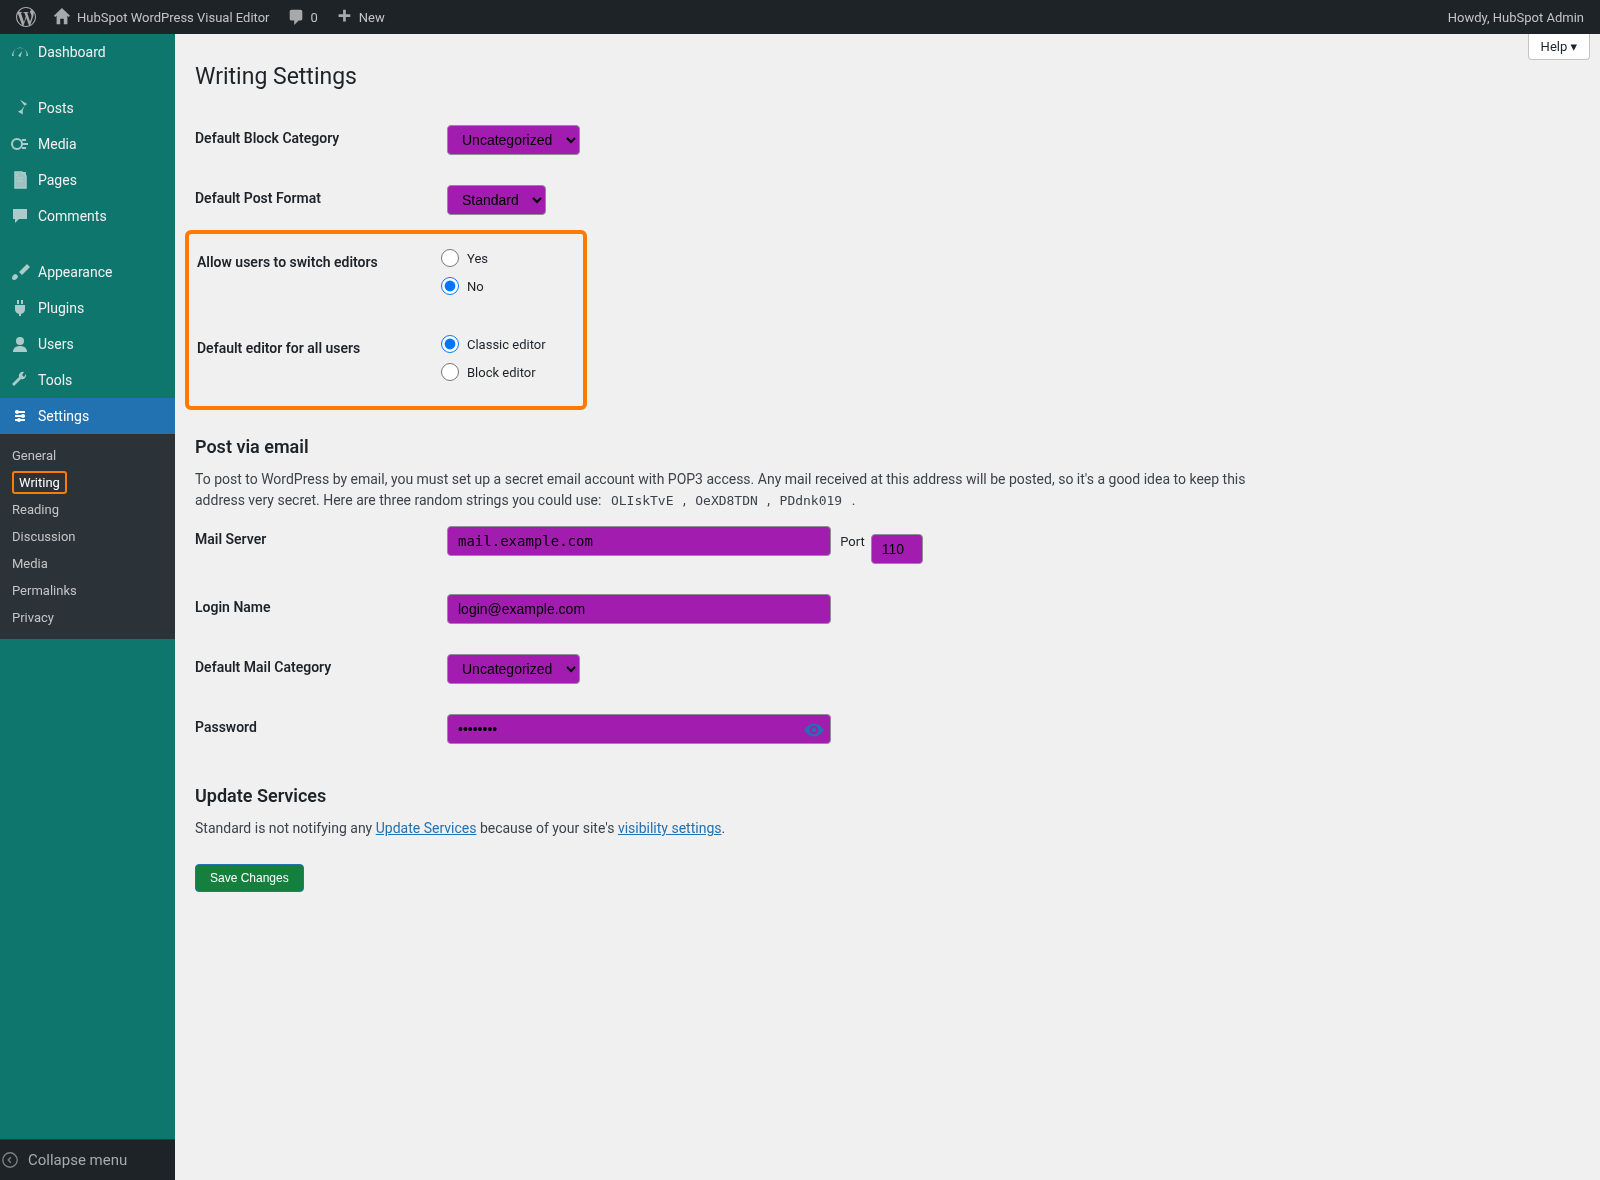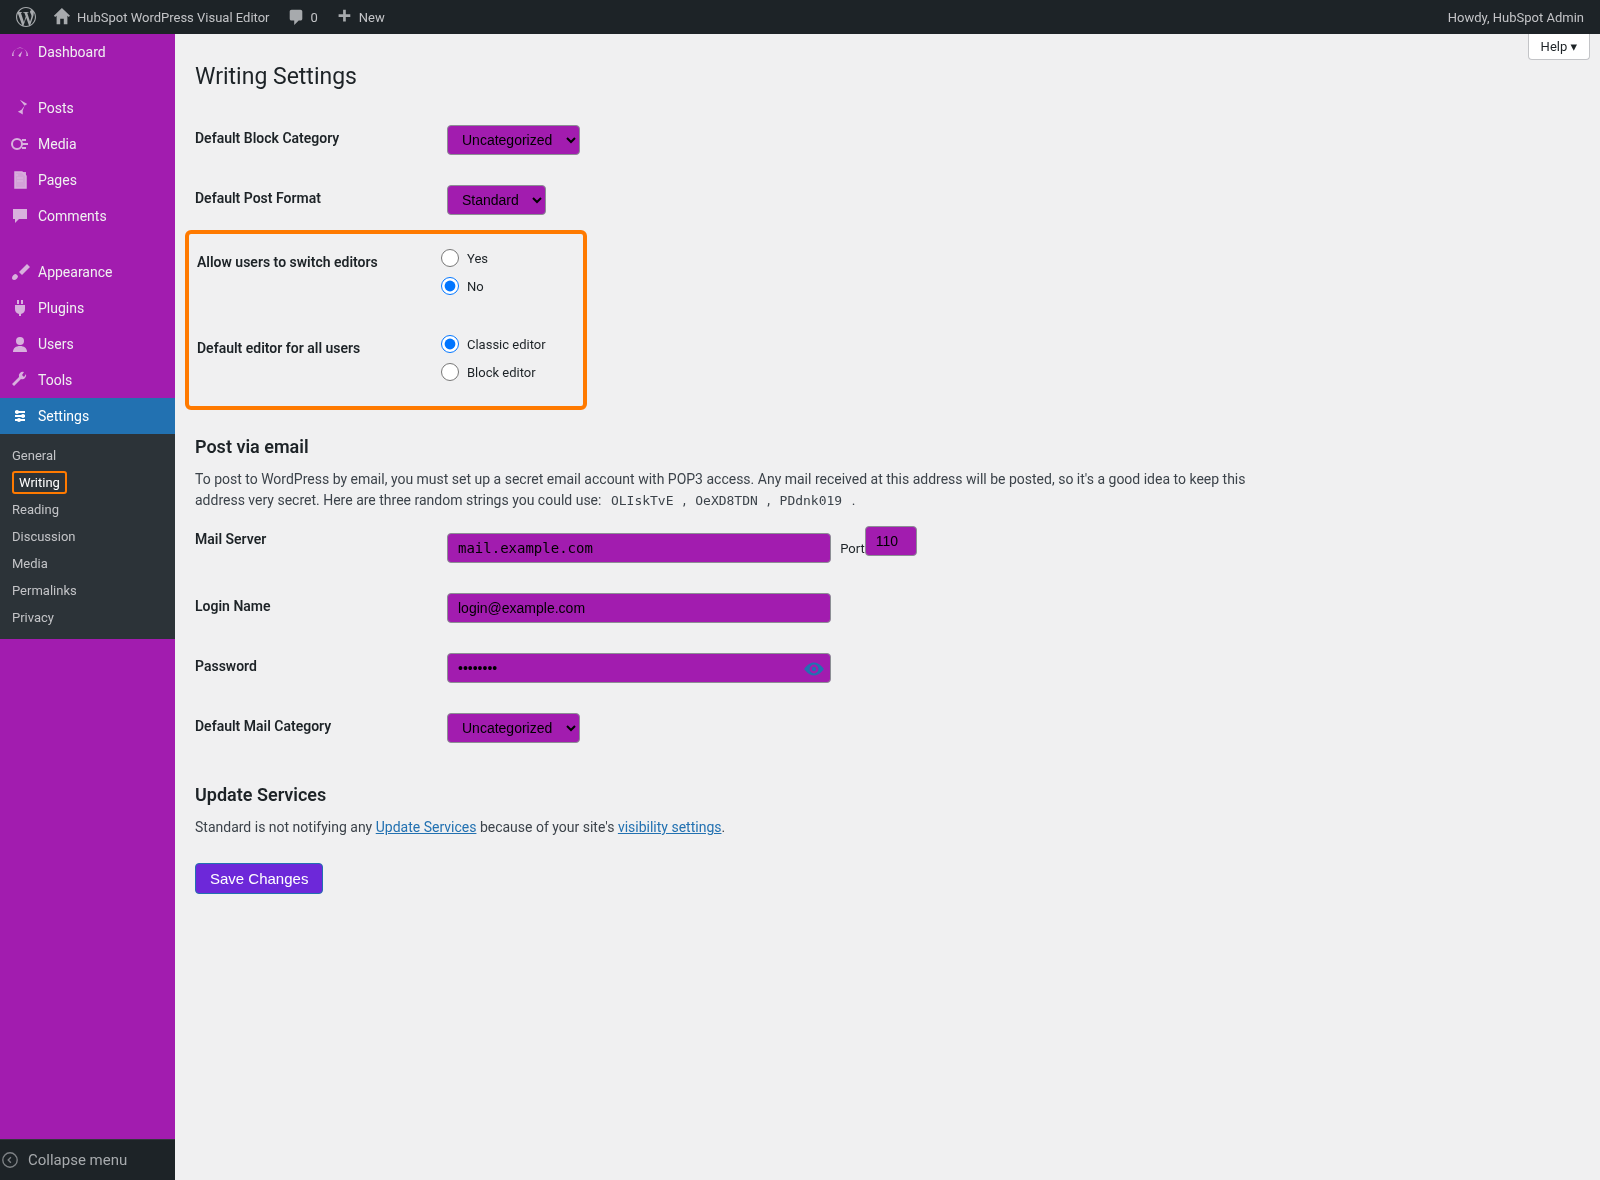--- a/index.html
+++ b/index.html
@@ -6,21 +6,21 @@
 body { font-family: -apple-system, BlinkMacSystemFont, "Segoe UI", Roboto, sans-serif; background: #f0f0f1; font-size: 13px; color: #1d2327; }
 
 
 .admin-bar { position: fixed; top: 0; left: 0; right: 0; height: 34px; background: #1d2327; color: #c3c4c7; display: flex; align-items: center; padding: 0 8px; z-index: 100; font-size: 13px; }
 .admin-bar-left { display: flex; align-items: center; gap: 0; }
 .admin-bar-item { display: flex; align-items: center; padding: 15px 8px; height: 34px; color: #c3c4c7; cursor: pointer; gap: 5px; }
 .admin-bar-right { margin-left: auto; }
 .ab-icon { width: 20px; height: 20px; display: inline-flex; align-items: center; justify-content: center; }
 
 
-.sidebar { position: fixed; top: 34px; left: 0; bottom: 0; width: 200px; background: #a21caf; color: #f0f0f1; }
+.sidebar { position: fixed; top: 34px; left: 0; bottom: 0; width: 200px; background: #0f766e; color: #f0f0f1; }
 .menu-item { display: flex; align-items: center; padding: 8px 10px; color: #f0f0f1; cursor: pointer; font-size: 14px; gap: 8px; }
 .menu-separator { height: 20px; }
 .menu-item.current { background: #2271b1; color: #fff; position: relative; }
 .menu-item.current::after { content: ''; position: absolute; right: -8px; top: 50%; margin-top: -8px; border: 8px solid transparent; border-right-color: #f0f0f1; }
 .menu-icon { width: 20px; height: 20px; display: inline-flex; align-items: center; justify-content: center; opacity: 0.7; }
 .menu-item.current .menu-icon { opacity: 1; }
 .submenu { background: #2c3338; padding: 8px 0; }
 .submenu-item { padding: 6px 12px; color: #c3c4c7; cursor: pointer; font-size: 13px; }
 .submenu-item.active span { border: 2px solid #ff7a00; border-radius: 3px; padding: 2px 5px; color: #fff; }
 .collapse-menu { position: absolute; bottom: 0; left: 0; right: 0; padding: 10px 0; color: #a7aaad; cursor: pointer; display: flex; align-items: center; gap: 8px; font-size: 15px; background: #1d2327; border-top: 1px solid #32373c; }
@@ -39,22 +39,22 @@
 input[type=text].wide { width: 384px; }
 input[type=text].small { width: 52px; }
 .radio-row { display: flex; align-items: center; gap: 8px; margin-bottom: 10px; }
 input[type=radio] { width: 18px; height: 18px; cursor: pointer; }
 .desc { font-size: 14px; color: #3c434a; line-height: 1.5; max-width: 1060px; }
 kbd { background: #f0f0f1; padding: 3px 6px; font-family: Consolas, Monaco, monospace; font-size: 13px; }
 a { color: #2271b1; text-decoration: underline; }
 .pw-wrap { position: relative; width: 384px; display: inline-block; }
 .pw-wrap input { width: 100%; padding-right: 40px; }
 .eye-btn { position: absolute; right: 6px; top: 5px; cursor: pointer; color: #2271b1; }
-.button-primary { background: #6d28d9; color: #fff; border: 1px solid #2271b1; padding: 6px 14px; border-radius: 4px; font-size: 15px; cursor: pointer; }
-.port-wrap { display: inline-flex; align-items: flex-end; margin-left: 6px; }
+.button-primary { background: #15803d; color: #fff; border: 1px solid #2271b1; padding: 6px 14px; border-radius: 4px; font-size: 12px; cursor: pointer; }
+.port-wrap { display: inline-flex; align-items: flex-start; gap: 6px; margin-left: 6px; }
 </style>
 </head>
 <body>
 
 <div class="admin-bar">
   <div class="admin-bar-left">
     <div class="admin-bar-item">
       <span class="ab-icon">
         <svg viewBox="0 0 20 20" width="20" height="20" fill="#a7aaad">
             <path d="M10 0C4.5 0 0 4.5 0 10s4.5 10 10 10 10-4.5 10-10S15.5 0 10 0zM1.1 10c0-1.3.3-2.5.8-3.6l4.2 11.6C3.1 16.6 1.1 13.5 1.1 10zm8.9 8.9c-.9 0-1.7-.1-2.5-.4l2.7-7.7 2.7 7.5c0 .1 0 .1.1.1-.9.3-2 .5-3 .5zm1.2-13.1c.5 0 1-.1 1-.1.5 0 .4-.7-.1-.7 0 0-1.4.1-2.3.1-.8 0-2.2-.1-2.2-.1-.5 0-.5.7-.1.7 0 0 .4.1.9.1l1.3 3.6L8 15.2 4.9 5.8c.5 0 1-.1 1-.1.5 0 .4-.7-.1-.7 0 0-1.4.1-2.3.1h-.5C4.6 2.7 7.1 1.1 10 1.1c2.1 0 4.1.8 5.5 2.1h-.1c-.8 0-1.4.7-1.4 1.5 0 .7.4 1.3.8 2 .3.5.7 1.3.7 2.3 0 .7-.3 1.5-.6 2.7L14 14.4l-2.8-8.6zm6.6-.2c.7 1.3 1.1 2.8 1.1 4.4 0 3.4-1.8 6.3-4.6 7.9l2.7-7.9c.5-1.3.7-2.3.7-3.2 0-.4 0-.8-.1-1.2z"></path>
@@ -278,40 +278,40 @@
           <label>Port</label>
           <input type="text" class="small" value="110" style="">
         </span>
       </td>
     </tr>
     <tr>
       <th>Login Name</th>
       <td><input type="text" class="wide" value="login@example.com" style=""></td>
     </tr>
     <tr>
+      <th>Default Mail Category</th>
+      <td>
+        <select>
+          <option>Uncategorized</option>
+        </select>
+      </td>
+    </tr>
+    <tr>
       <th>Password</th>
       <td>
         <div class="pw-wrap">
           <input type="text" value="••••••••" style="">
           <span class="eye-btn">
             <svg viewBox="0 0 20 20" width="22" height="22" fill="#2271b1">
                   <path d="M10 4C5 4 1 10 1 10s4 6 9 6 9-6 9-6-4-6-9-6zm0 10a4 4 0 110-8 4 4 0 010 8zm0-2a2 2 0 100-4 2 2 0 000 4z"></path>
                 </svg>
           </span>
         </div>
       </td>
     </tr>
-    <tr>
-      <th>Default Mail Category</th>
-      <td>
-        <select>
-          <option>Uncategorized</option>
-        </select>
-      </td>
-    </tr>
   </tbody>
     </table>
 
   <h2>Update Services</h2>
   <p class="desc">
     <span>Standard is not notifying any </span><a href="#">Update Services</a><span> because of your site's </span><a href="#">visibility settings</a><span>.</span>
   </p>
 
   <p style="margin-top:25px;">
     <button class="button-primary">Save Changes</button>

